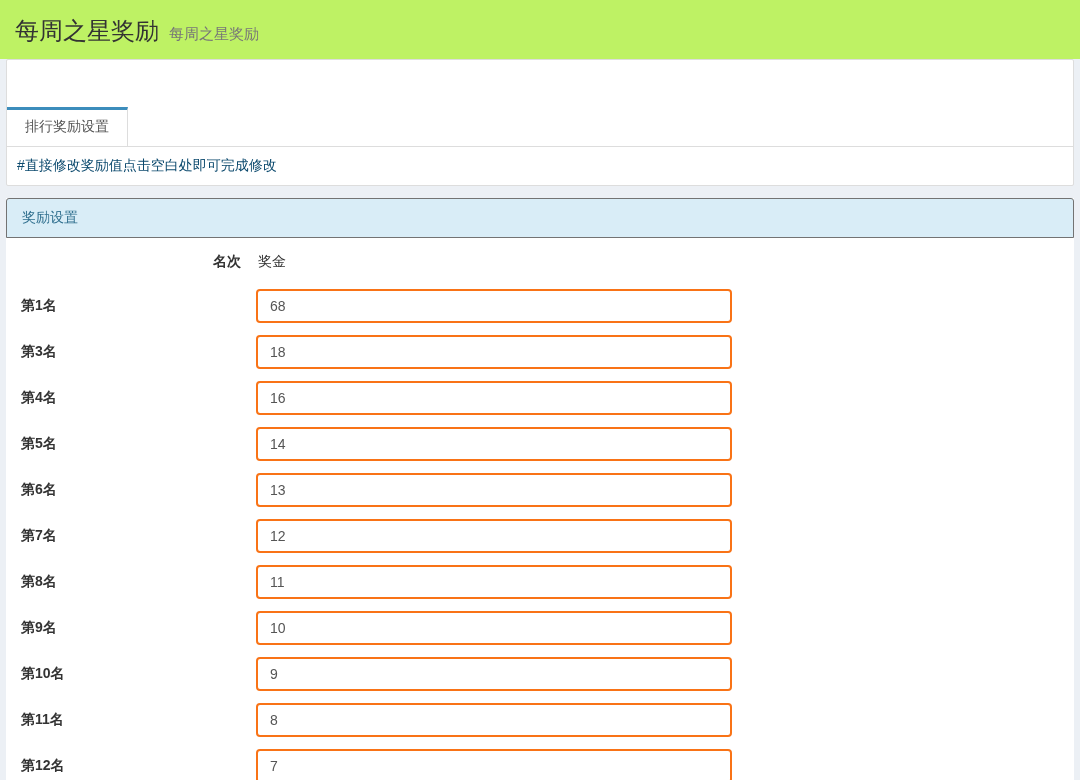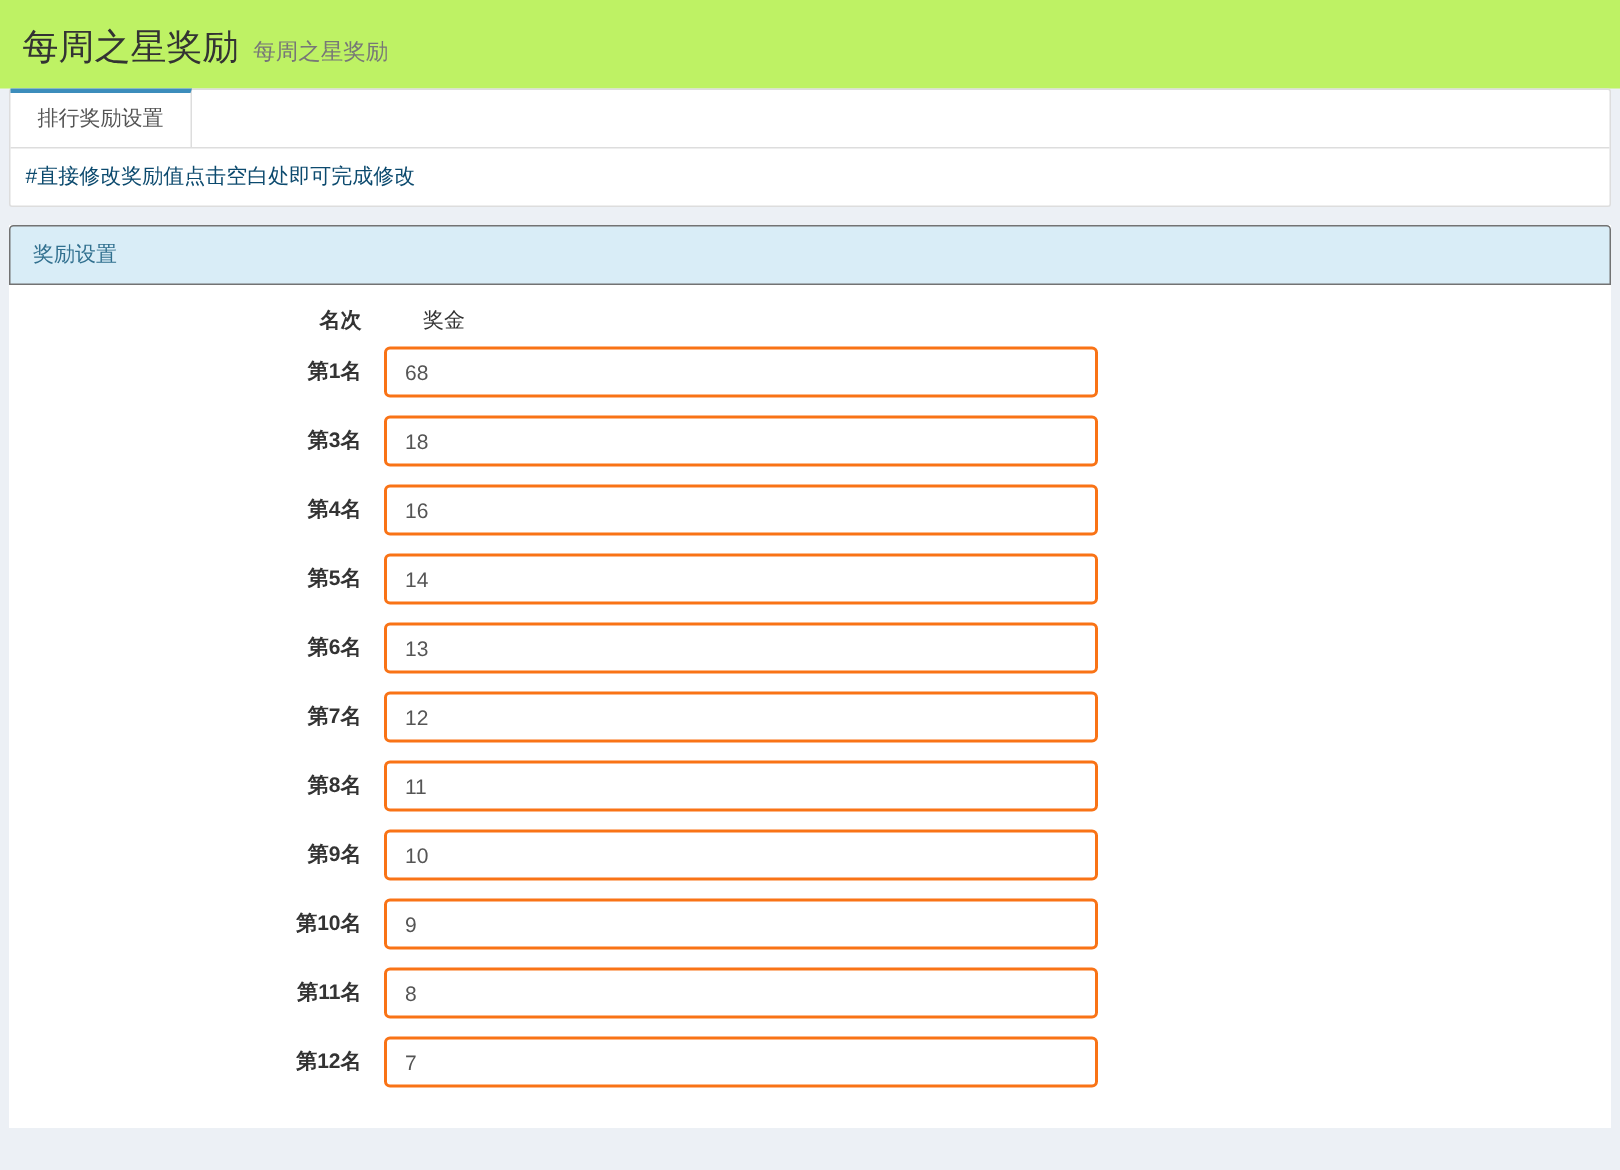--- a/index.html
+++ b/index.html
@@ -32,20 +32,21 @@
     }
     .tabs-box {
       background: #fff;
       border: 1px solid #ddd;
       border-radius: 2px;
       margin-bottom: 12px;
     }
     .tabs-header {
       border-bottom: 1px solid #ddd;
       padding: 0;
+      margin-top: 48px;
     }
     .tab-item {
       display: inline-block;
       padding: 10px 18px;
       color: #555;
       cursor: pointer;
       border-right: 1px solid #ddd;
       position: relative;
     }
     .tab-item.active {
@@ -72,21 +73,21 @@
       padding: 15px;
     }
     .form-horizontal { }
     .form-group {
       margin-bottom: 12px;
       display: flex;
       align-items: center;
     }
     .col-label {
       width: 235px;
-      text-align: right;
+      text-align: left;
       padding-right: 15px;
       font-weight: 700;
       color: #333;
     }
     .col-header {
       width: 235px;
       text-align: right;
       padding-right: 15px;
       font-weight: 700;
       color: #333;
@@ -104,22 +105,21 @@
       height: 34px;
       padding: 6px 12px;
       font-size: 14px;
       color: #555;
       background: #fff;
       border: 2px solid #f97316;
       border-radius: 4px;
       outline: none;
     }
     .header-row {
-      margin-bottom: 8px;
-      gap: 24px;
+      margin-bottom: 18px;
     }
   </style>
 </head>
 <body>
 
 <div class="page-header">
   <h1>每周之星奖励</h1>
   <small>每周之星奖励</small>
 </div>
 

